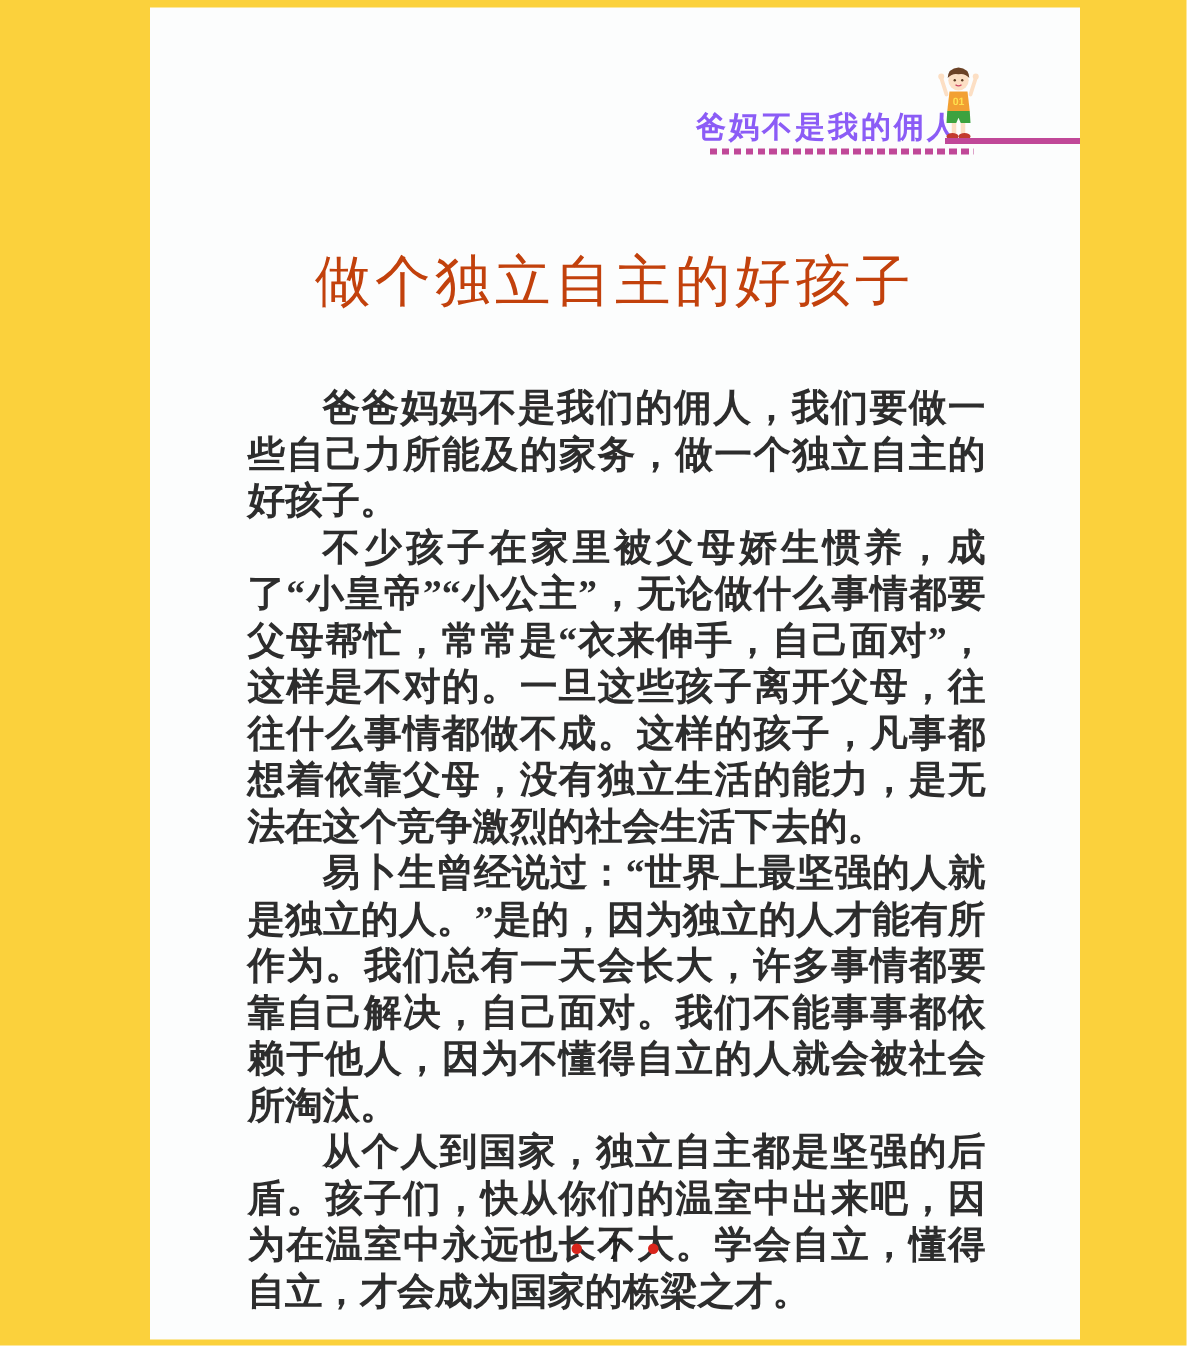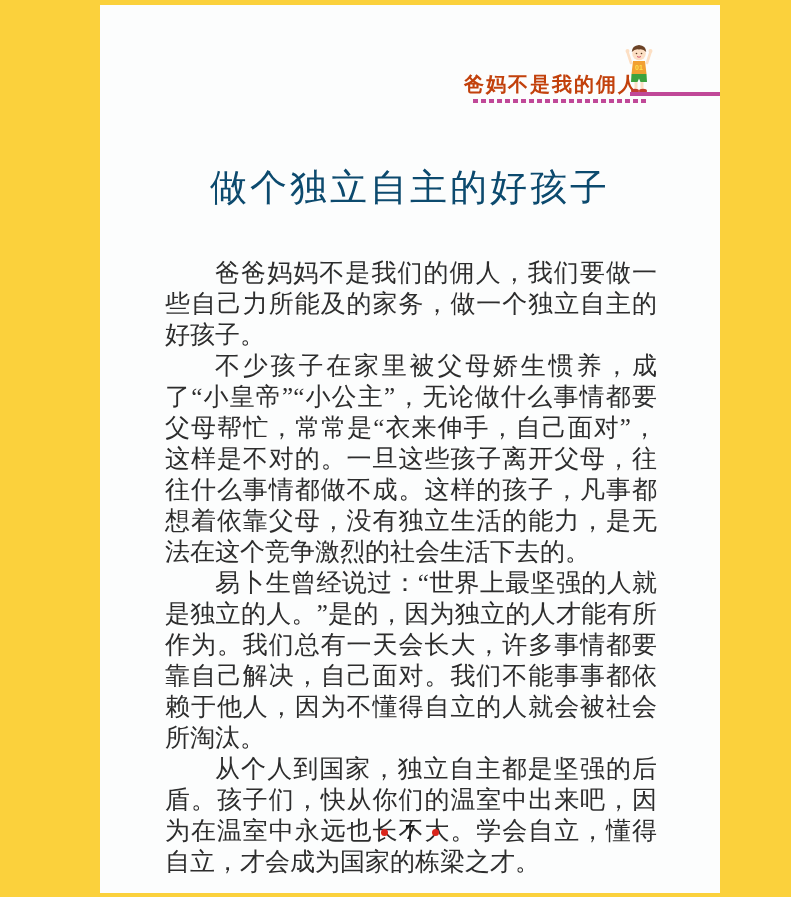--- a/index.html
+++ b/index.html
@@ -17,21 +17,21 @@
     background: #fcfdfd;
   }
   
   .running-head { position: absolute; top: 0; left: 0; width: 100%; height: 110px; }
   .head-title {
     position: absolute;
     top: 66px; right: 80px;
     font-size: 20px;
     font-weight: bold;
     letter-spacing: 2px;
-    color: #c2410c;
+    color: #8b5cf6;
     white-space: nowrap;
   }
   .head-rule-solid {
     position: absolute;
     top: 87px; right: 0; width: 90px; height: 4px;
     background: #c04898;
   }
   .head-rule-dashed {
     position: absolute;
     top: 94px; left: 373px; width: 176px; height: 4px;
@@ -43,33 +43,34 @@
     width: 32px; height: 54px;
   }
   
   .chapter-title {
     position: absolute;
     top: 158px; left: 0; width: 100%;
     text-align: center;
     font-size: 37px;
     font-weight: 400;
     letter-spacing: 3px;
-    color: #0c4a6e;
+    color: #c2410c;
     white-space: nowrap;
   }
   
   .body-text {
     position: absolute;
     top: 252px; left: 65px;
     width: 492px;
     font-family: "Liberation Serif", "DejaVu Serif", serif;
     font-size: 25px;
     line-height: 31px;
     color: #2d2d2d;
     text-align: justify;
+    font-weight: bold;
   }
   .body-text p { text-indent: 2em; }
   
   .page-footer {
     position: absolute;
     bottom: 48px; left: 0; width: 100%;
     text-align: center;
   }
   .page-footer .dot {
     display: inline-block;

